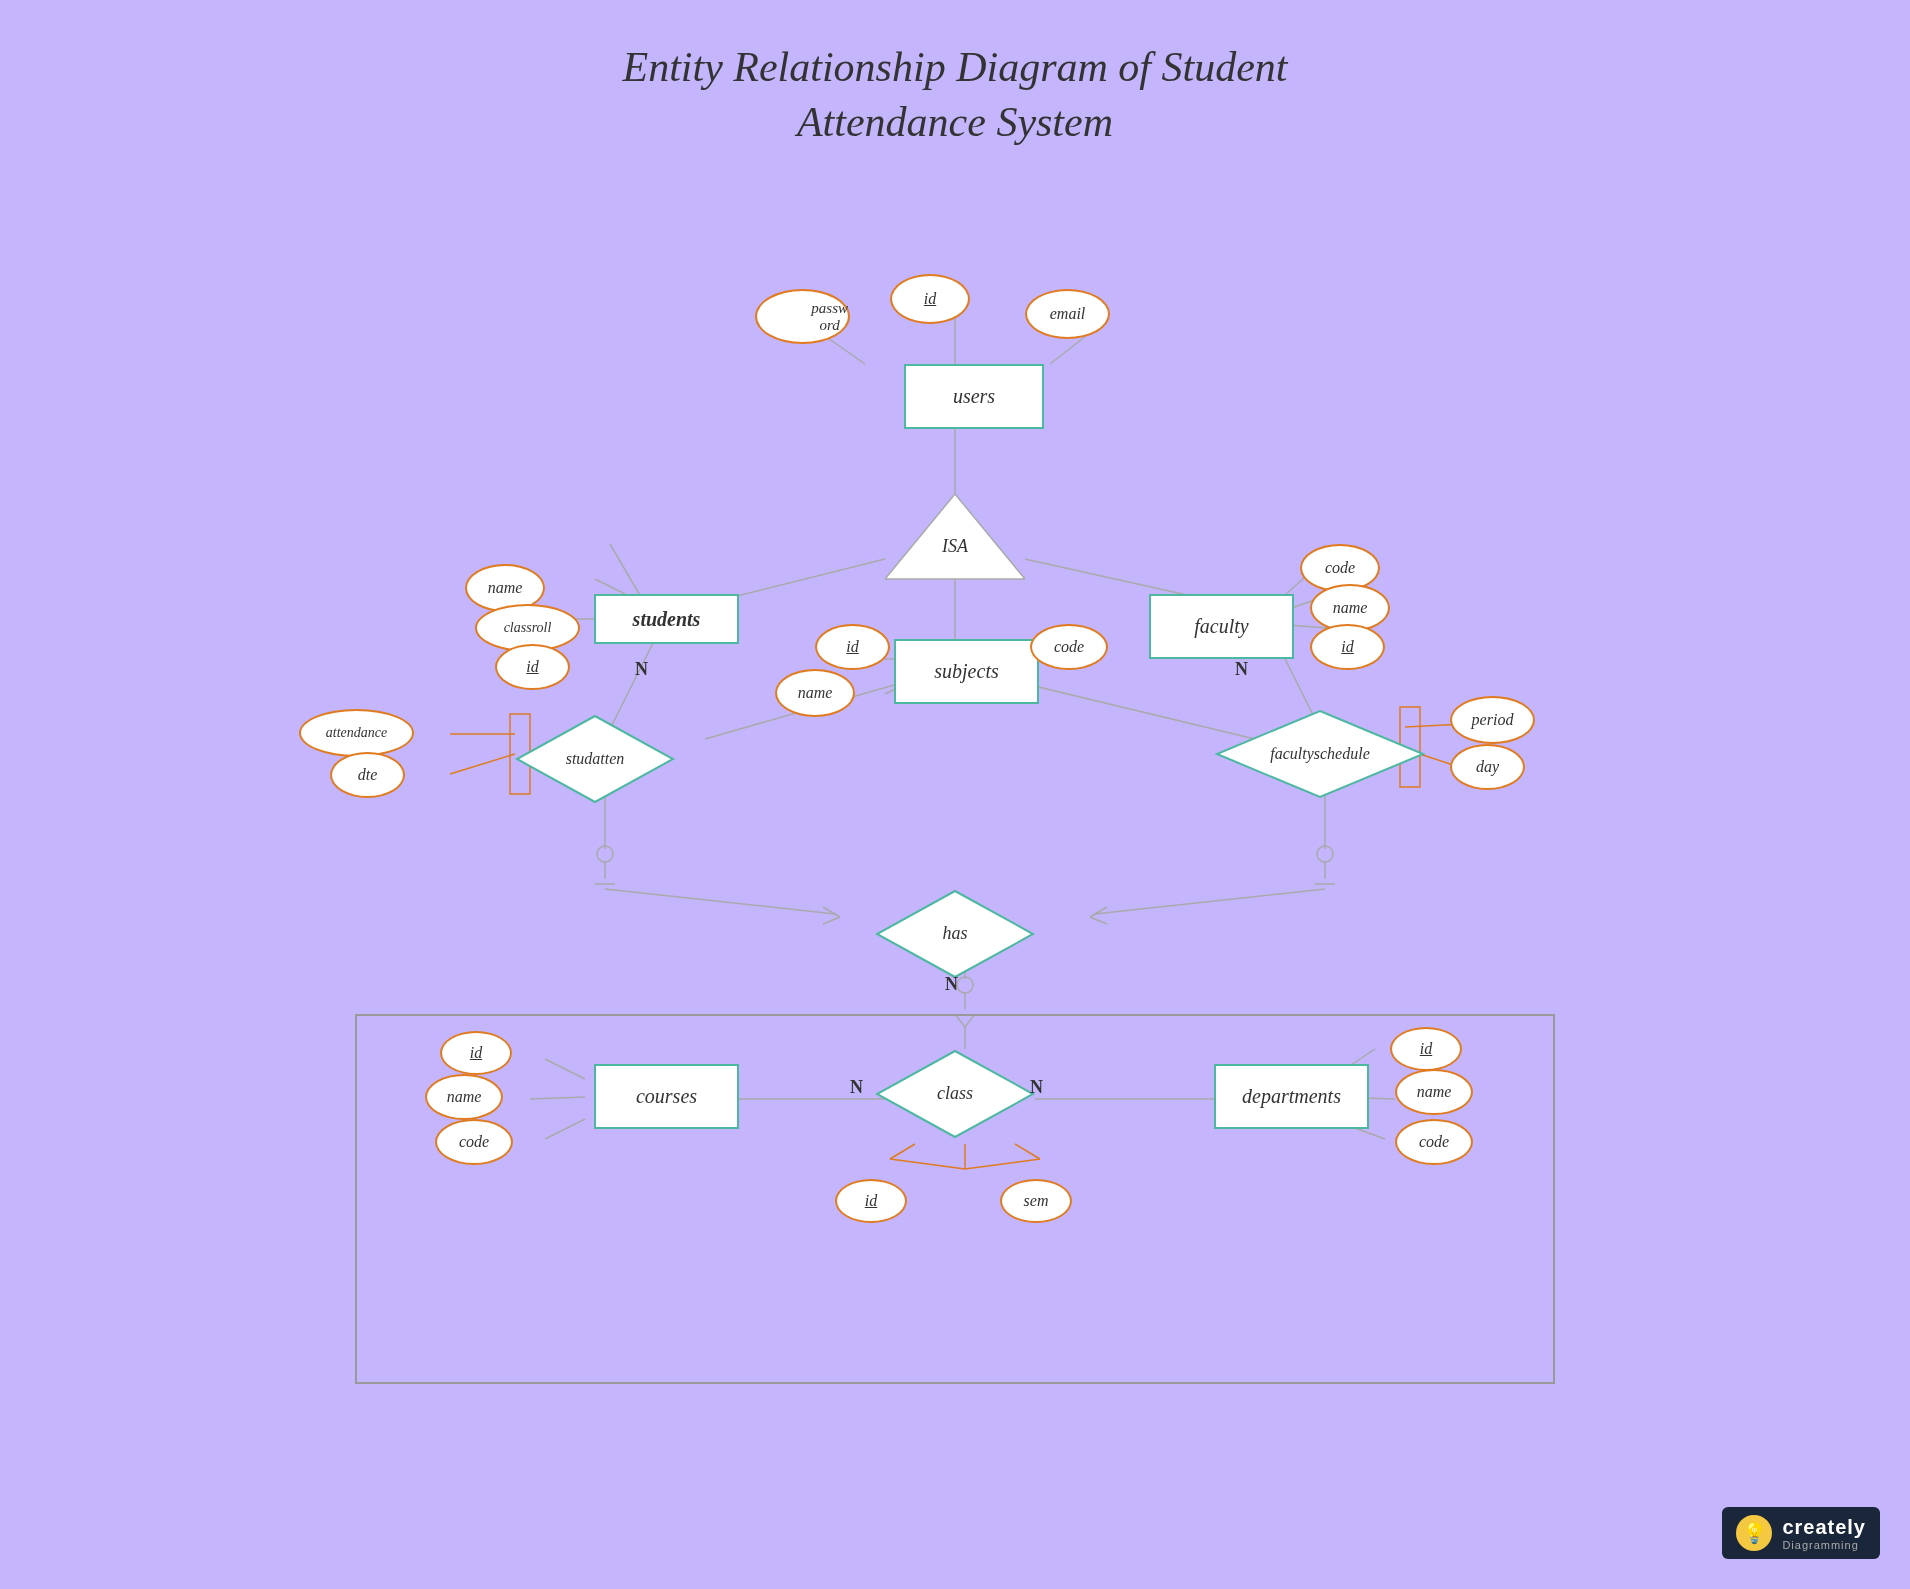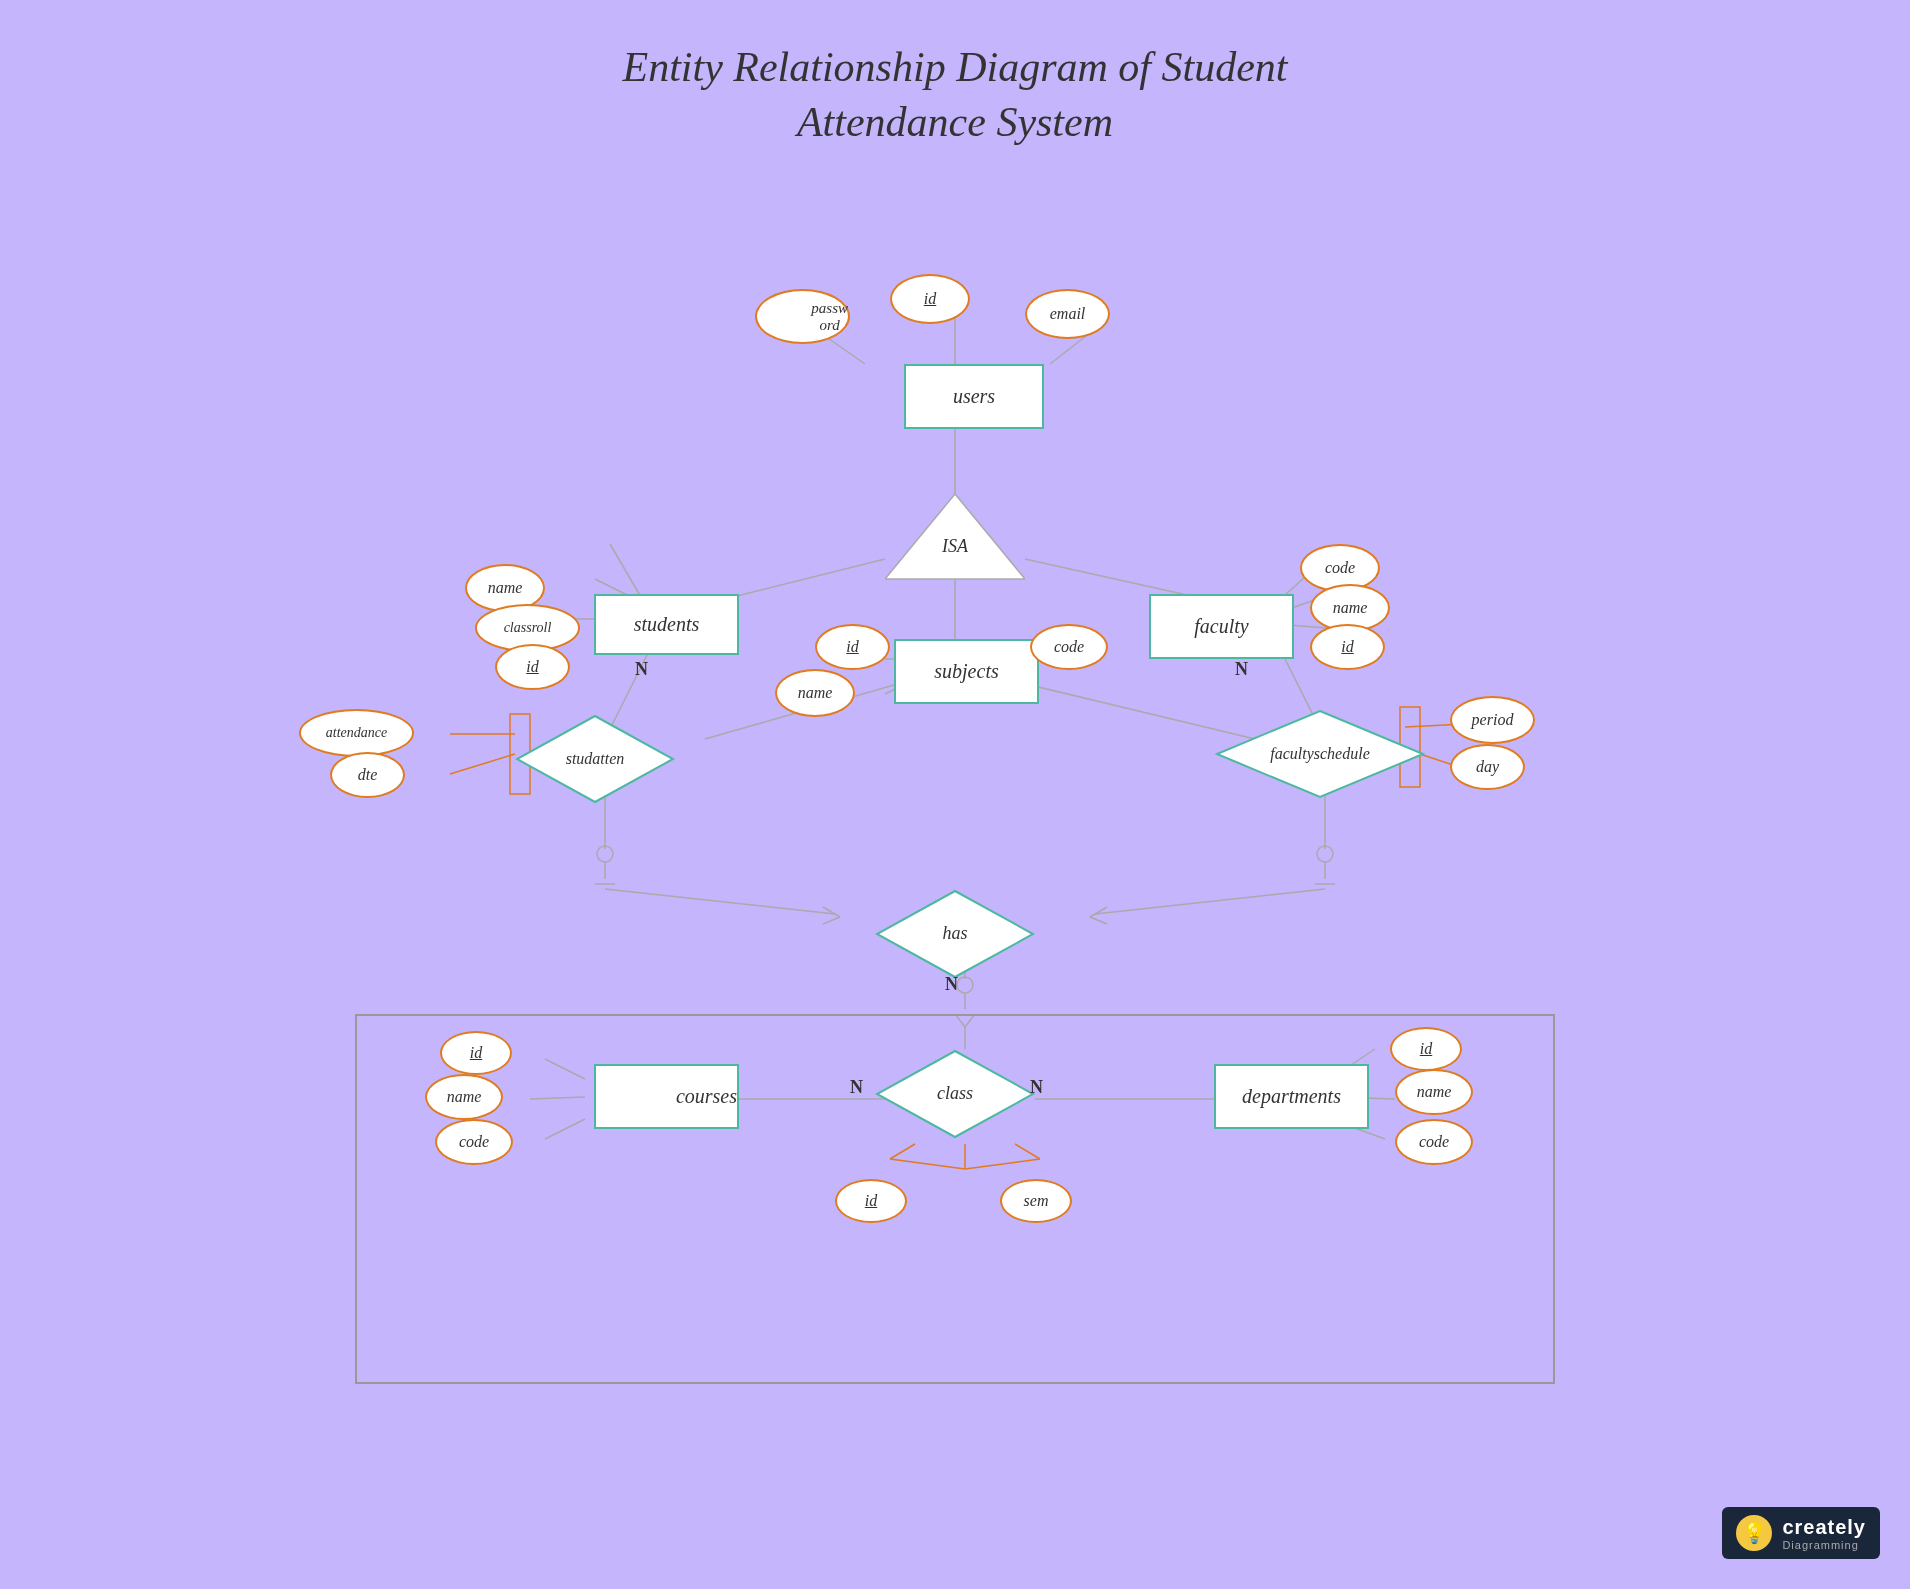--- a/index.html
+++ b/index.html
@@ -251,21 +251,21 @@
       <span>users</span>
     </div>
 
     <div class="isa" style="left:730px; top:325px; width:140px; height:90px;">
       <svg width="140" height="90">
         <polygon points="70,0 140,85 0,85" fill="white" stroke="#aaa" stroke-width="1.5"></polygon>
         <text x="70" y="58" text-anchor="middle" font-size="18" font-family="Georgia" font-style="italic" fill="#333">ISA</text>
       </svg>
     </div>
 
-    <div class="entity" style="left:420px; top:425px; width:145px; height:61px;">
+    <div class="entity" style="left:420px; top:425px; width:145px; height:50px;font-weight:bold;">
       <span>students</span>
     </div>
 
     <div class="entity" style="left:975px; top:425px; width:145px; height:65px;">
       <span>faculty</span>
     </div>
 
     <div class="entity" style="left:720px; top:470px; width:145px; height:65px;">
       <span>subjects</span>
     </div>
@@ -287,21 +287,21 @@
     <div class="diamond" style="left:720px; top:720px; width:160px; height:90px;">
       <svg width="160" height="90">
         <polygon points="80,2 158,45 80,88 2,45" fill="white" stroke="#4db8a0" stroke-width="2"></polygon>
         <text x="80" y="50" text-anchor="middle" font-size="18" font-family="Georgia" font-style="italic" fill="#333">has</text>
       </svg>
     </div>
 
     <div class="inner-box" style="left:200px; top:845px; width:1200px; height:370px;">
     </div>
 
-    <div class="entity" style="left:420px; top:895px; width:145px; height:65px;justify-content:flex-end;">
+    <div class="entity" style="left:420px; top:895px; width:145px; height:65px;">
       <span>courses</span>
     </div>
 
     <div class="diamond" style="left:720px; top:880px; width:160px; height:90px;">
       <svg width="160" height="90">
         <polygon points="80,2 158,45 80,88 2,45" fill="white" stroke="#4db8a0" stroke-width="2"></polygon>
         <text x="80" y="50" text-anchor="middle" font-size="18" font-family="Georgia" font-style="italic" fill="#333">class</text>
       </svg>
     </div>
 

